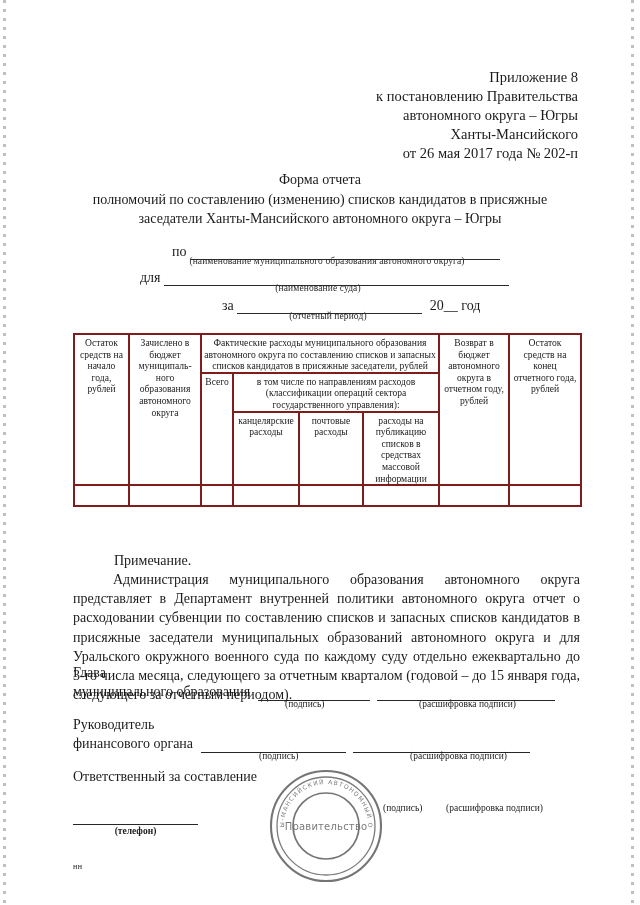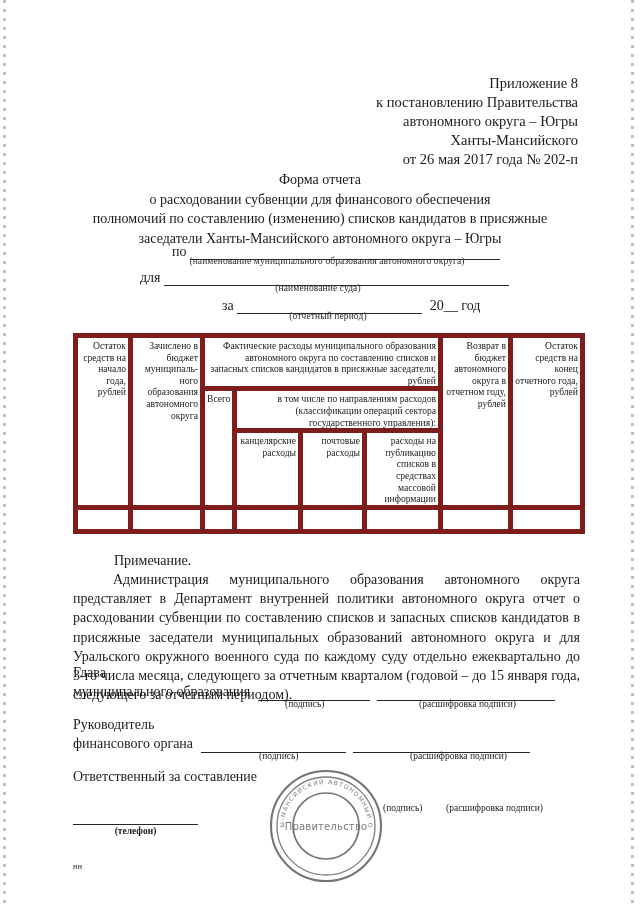--- a/index.html
+++ b/index.html
@@ -43,21 +43,21 @@
     left: 0;
     width: 640px;
     text-align: center;
     font-size: 13px;
     letter-spacing: .5px;
   }
 
   
   .appendix-block {
     position: absolute;
-    top: 74px;
+    top: 68px;
     right: 62px;
     text-align: right;
     font-size: 14.5px;
     line-height: 19px;
   }
   .appendix-block div { white-space: nowrap; }
 
   
   .form-title {
     position: absolute;
@@ -95,22 +95,22 @@
     position: absolute;
     left: 73px;
     top: 333px;
     width: 507px;
     border-collapse: collapse;
     table-layout: fixed;
     font-size: 9.6px;
     line-height: 11.6px;
   }
   .report-table td {
-    border: 5px solid #7f1d1d;
-    text-align: right;
+    border: 2px solid #7f1d1d;
+    text-align: center;
     vertical-align: top;
     padding: 2px 2px 0 2px;
   }
   .report-table tr.data-row td { height: 17px; }
 
   
   .note-head {
     position: absolute;
     left: 114px;
     top: 553px;
@@ -212,21 +212,20 @@
   <div class="appendix-block">
     <div>Приложение 8</div>
     <div>к постановлению Правительства</div>
     <div>автономного округа – Югры</div>
     <div>Ханты-Мансийского</div>
     <div>от 26 мая 2017 года № 202-п</div>
   </div>
 
   <div class="form-title">
     <div>Форма отчета</div>
-    <div>о расходовании субвенции для финансового обеспечения</div>
     <div>полномочий по составлению (изменению) списков кандидатов в присяжные</div>
     <div>заседатели Ханты-Мансийского автономного округа – Югры</div>
   </div>
 
   <div class="fill-row" style="left:172px; top:244px;">
     <span class="fill-label">по</span>
     <span class="rule" style="width:310px;"></span>
   </div>
   <div class="caption" style="left:142px; top:256px; width:370px;">(наименование муниципального образования автономного округа)</div>
 

